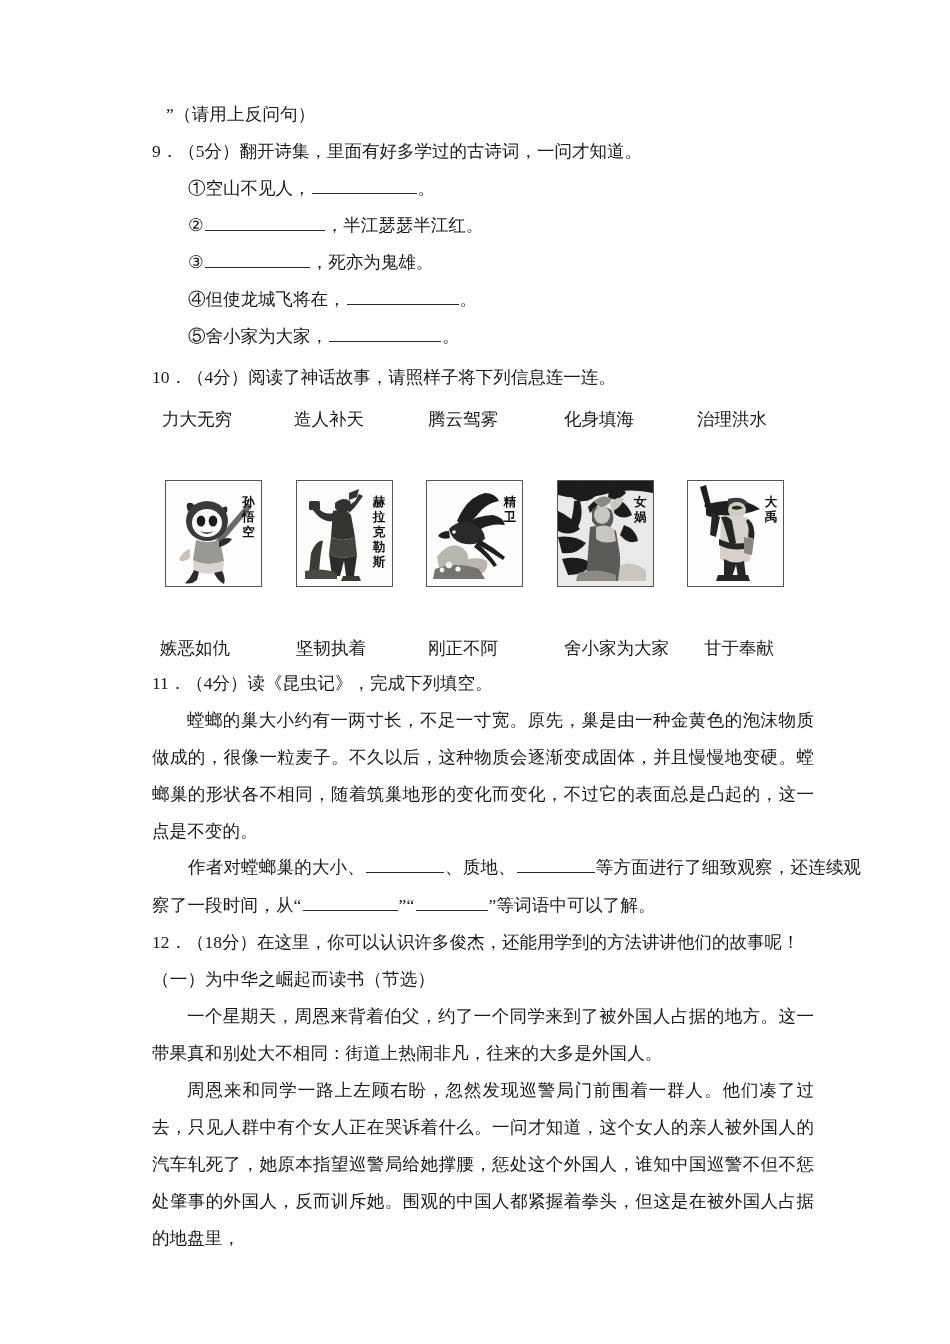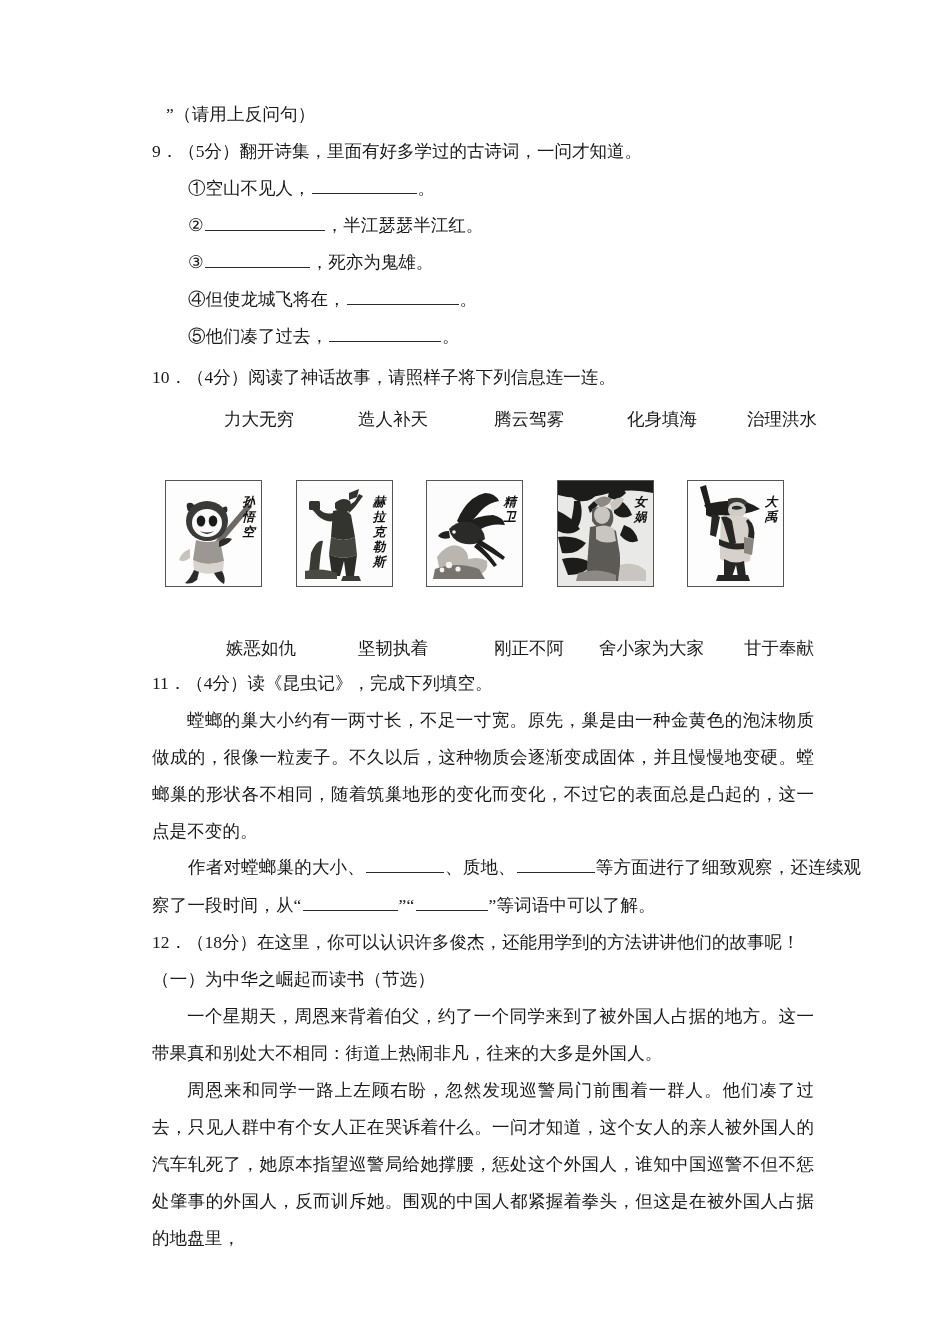--- a/index.html
+++ b/index.html
@@ -74,21 +74,21 @@
   .match-block {
     margin-top: 6px;
   }
   .match-row {
     display: flex;
     font-size: 17.5px;
     line-height: 34px;
     white-space: nowrap;
   }
   .match-row .cell {
-    text-align: right;
+    text-align: left;
   }
   .row-top { padding-left: 10px; }
   .row-top .cell:nth-child(1) { width: 132px; }
   .row-top .cell:nth-child(2) { width: 134px; }
   .row-top .cell:nth-child(3) { width: 136px; }
   .row-top .cell:nth-child(4) { width: 133px; }
   .row-top .cell:nth-child(5) { width: 120px; }
 
   .row-bottom { padding-left: 8px; }
   .row-bottom .cell:nth-child(1) { width: 136px; }
@@ -121,21 +121,20 @@
     right: 5px;
     top: 14px;
     width: 15px;
     font-size: 12.5px;
     line-height: 15px;
     font-weight: bold;
     color: #111;
     text-align: center;
     letter-spacing: 0;
     word-break: break-all;
-    font-style: italic;
   }
   .pic-frame svg {
     position: absolute;
     left: 0; top: 0;
   }
 </style>
 </head>
 <body>
 
 <div class="page">
@@ -155,21 +154,21 @@
     <div class="sub-line">
       <span>②</span><span></span><span class="blank b120"></span><span>，半江瑟瑟半江红。</span>
     </div>
     <div class="sub-line">
       <span>③</span><span></span><span class="blank b105"></span><span>，死亦为鬼雄。</span>
     </div>
     <div class="sub-line">
       <span>④</span><span>但使龙城飞将在，</span><span class="blank b112"></span><span>。</span>
     </div>
     <div class="sub-line">
-      <span>⑤</span><span>他们凑了过去，</span><span class="blank b112"></span><span>。</span>
+      <span>⑤</span><span>舍小家为大家，</span><span class="blank b112"></span><span>。</span>
     </div>
 
     <div class="qnum-line" style="margin-top:4px;">
       <span>10．</span><span>（4分）</span><span>阅读了神话故事，请照样子将下列信息连一连。</span>
     </div>
 
     <div class="match-block">
 
       <div class="match-row row-top">
         <div class="cell">力大无穷</div>

